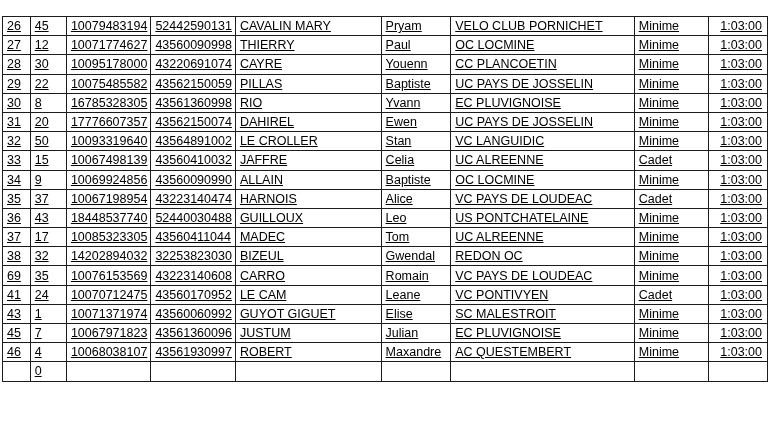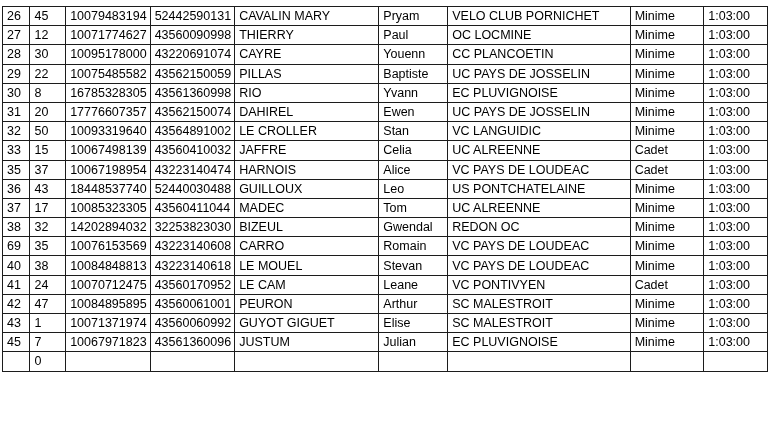--- a/index.html
+++ b/index.html
@@ -6,43 +6,44 @@
     margin: 0;
     padding: 0;
     width: 768px;
     height: 423px;
     overflow: hidden;
     background: #ffffff;
     font-family: "Liberation Sans", sans-serif;
   }
   .sheet {
     position: absolute;
-    top: 6px;
+    top: 16px;
     left: 2px;
+    text-decoration: underline;
   }
   table.results {
     border-collapse: collapse;
     table-layout: fixed;
     background: #ffffff;
   }
   table.results td {
     border: 1px solid #1c1c1c;
     height: 18.2px;
     padding: 0 3px 0 4px;
     font-size: 12.5px;
     line-height: 18px;
     color: #000000;
     white-space: nowrap;
     overflow: hidden;
     vertical-align: middle;
     text-align: left;
   }
   table.results td:nth-child(9) {
     text-align: right;
-    padding-right: 17px;
+    padding-right: 5px;
   }
   col.c-rank     { width: 28px; }
   col.c-bib      { width: 37px; }
   col.c-uci      { width: 80px; }
   col.c-license  { width: 80px; }
   col.c-lastname { width: 148px; }
   col.c-firstname{ width: 70px; }
   col.c-club     { width: 185px; }
   col.c-category { width: 76px; }
   col.c-time     { width: 59px; }
@@ -146,20 +147,31 @@
           <td>15</td>
           <td>10067498139</td>
           <td>43560410032</td>
           <td>JAFFRE</td>
           <td>Celia</td>
           <td>UC ALREENNE</td>
           <td>Cadet</td>
           <td>1:03:00</td>
         </tr>
         <tr>
+          <td>34</td>
+          <td>9</td>
+          <td>10069924856</td>
+          <td>43560090990</td>
+          <td>ALLAIN</td>
+          <td>Baptiste</td>
+          <td>OC LOCMINE</td>
+          <td>Minime</td>
+          <td>1:03:00</td>
+        </tr>
+        <tr>
           <td>35</td>
           <td>37</td>
           <td>10067198954</td>
           <td>43223140474</td>
           <td>HARNOIS</td>
           <td>Alice</td>
           <td>VC PAYS DE LOUDEAC</td>
           <td>Cadet</td>
           <td>1:03:00</td>
         </tr>
@@ -201,53 +213,31 @@
           <td>35</td>
           <td>10076153569</td>
           <td>43223140608</td>
           <td>CARRO</td>
           <td>Romain</td>
           <td>VC PAYS DE LOUDEAC</td>
           <td>Minime</td>
           <td>1:03:00</td>
         </tr>
         <tr>
-          <td>40</td>
-          <td>38</td>
-          <td>10084848813</td>
-          <td>43223140618</td>
-          <td>LE MOUEL</td>
-          <td>Stevan</td>
-          <td>VC PAYS DE LOUDEAC</td>
-          <td>Minime</td>
-          <td>1:03:00</td>
-        </tr>
-        <tr>
           <td>41</td>
           <td>24</td>
           <td>10070712475</td>
           <td>43560170952</td>
           <td>LE CAM</td>
           <td>Leane</td>
           <td>VC PONTIVYEN</td>
           <td>Cadet</td>
           <td>1:03:00</td>
         </tr>
         <tr>
-          <td>42</td>
-          <td>47</td>
-          <td>10084895895</td>
-          <td>43560061001</td>
-          <td>PEURON</td>
-          <td>Arthur</td>
-          <td>SC MALESTROIT</td>
-          <td>Minime</td>
-          <td>1:03:00</td>
-        </tr>
-        <tr>
           <td>43</td>
           <td>1</td>
           <td>10071371974</td>
           <td>43560060992</td>
           <td>GUYOT GIGUET</td>
           <td>Elise</td>
           <td>SC MALESTROIT</td>
           <td>Minime</td>
           <td>1:03:00</td>
         </tr>
@@ -256,20 +246,31 @@
           <td>7</td>
           <td>10067971823</td>
           <td>43561360096</td>
           <td>JUSTUM</td>
           <td>Julian</td>
           <td>EC PLUVIGNOISE</td>
           <td>Minime</td>
           <td>1:03:00</td>
         </tr>
         <tr>
+          <td>46</td>
+          <td>4</td>
+          <td>10068038107</td>
+          <td>43561930997</td>
+          <td>ROBERT</td>
+          <td>Maxandre</td>
+          <td>AC QUESTEMBERT</td>
+          <td>Minime</td>
+          <td>1:03:00</td>
+        </tr>
+        <tr>
           <td></td>
           <td>0</td>
           <td></td>
           <td></td>
           <td></td>
           <td></td>
           <td></td>
           <td></td>
           <td></td>
         </tr>

